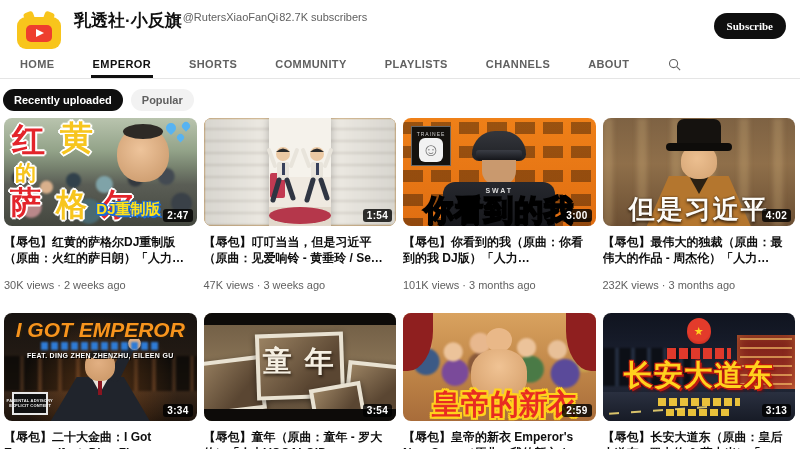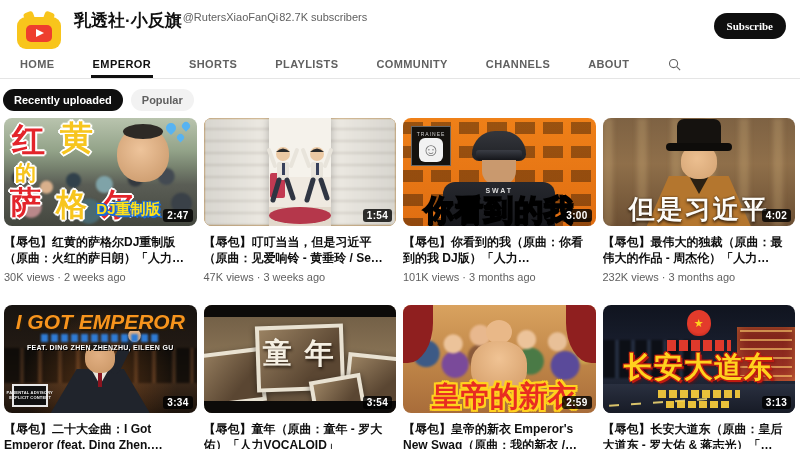--- a/index.html
+++ b/index.html
@@ -35,21 +35,21 @@
   .chip.active { background:#0f0f0f; color:#fff; }
 
   
   .grid { display:grid; grid-template-columns:repeat(4,1fr); column-gap:7px; row-gap:22px; padding:0 5px 0 4px; }
   .card { cursor:pointer; }
   .thumb { position:relative; width:100%; height:108px; border-radius:8px; overflow:hidden; background:#ccc; }
   .dur { position:absolute; right:4px; bottom:4px; background:rgba(0,0,0,.8); color:#fff;
     font-size:10px; font-weight:700; padding:1px 4px; border-radius:3px; letter-spacing:.3px; z-index:9; }
   .vtitle { margin-top:8px; padding-right:12px; font-size:12px; font-weight:600; line-height:16px;
     max-height:32px; overflow:hidden; display:-webkit-box; -webkit-box-orient:vertical; -webkit-line-clamp:2; }
-  .vmeta { margin-top:5px; font-size:11px; color:#606060; }
+  .vmeta { margin-top:13px; font-size:11px; color:#606060; }
 
   
   .t1 { background:linear-gradient(180deg,#b9c4ae 0%,#93a389 30%,#76816e 46%,#5a5d55 62%,#44473f 100%); }
   .t1 .crowd { position:absolute; left:0; right:0; top:38%; bottom:0; filter:blur(1px); background:
     radial-gradient(circle at 8% 28%, #2f3338 0 7px, transparent 8px),
     radial-gradient(circle at 22% 42%, #d9b08c 0 6px, transparent 7px),
     radial-gradient(circle at 36% 32%, #31414b 0 7px, transparent 8px),
     radial-gradient(circle at 52% 38%, #7fa3a8 0 8px, transparent 9px),
     radial-gradient(circle at 68% 30%, #33393f 0 7px, transparent 8px),
     radial-gradient(circle at 84% 26%, #434a52 0 8px, transparent 9px),
@@ -231,22 +231,22 @@
     <div class="chhandle">@RutersXiaoFanQi</div>
     <div class="chsubs">82.7K subscribers</div>
   </div>
   <button class="subscribe">Subscribe</button>
 </div>
 
 <div class="tabs">
   <div class="tab">HOME</div>
   <div class="tab active">EMPEROR</div>
   <div class="tab">SHORTS</div>
+  <div class="tab">COMMUNITY</div>
   <div class="tab">PLAYLISTS</div>
-  <div class="tab">COMMUNITY</div>
   <div class="tab">CHANNELS</div>
   <div class="tab">ABOUT</div>
   <div class="tab-search">
     <svg width="15" height="15" viewBox="0 0 24 24">
         <circle cx="10.5" cy="10.5" r="6.5" fill="none" stroke="#606060" stroke-width="1.7"></circle>
         <line x1="15.5" y1="15.5" x2="21" y2="21" stroke="#606060" stroke-width="1.7"></line>
       </svg>
   </div>
 </div>
 

